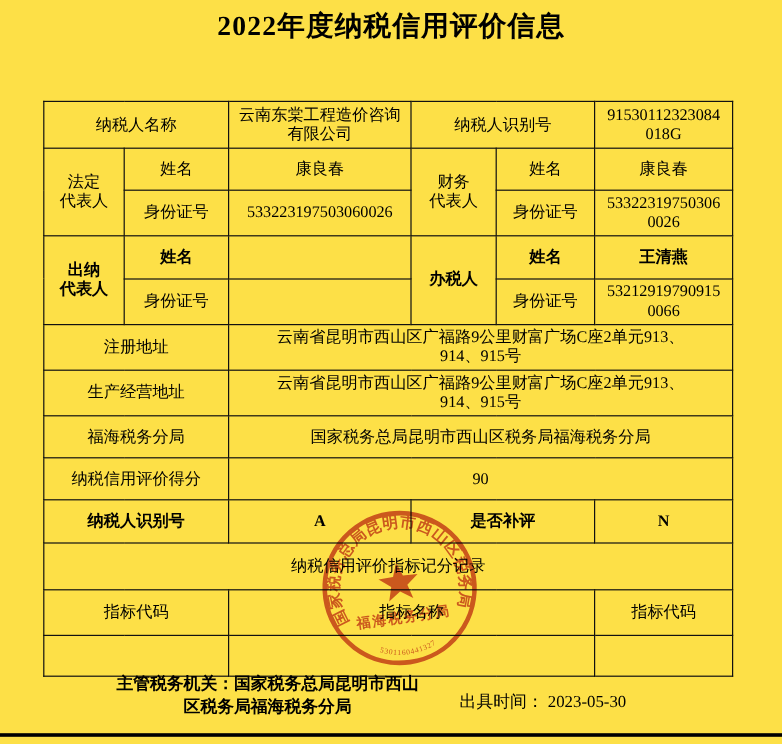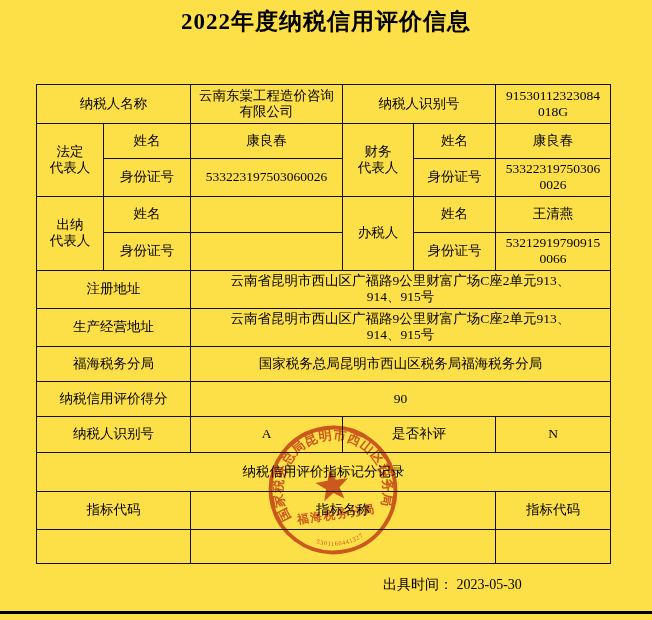--- a/index.html
+++ b/index.html
@@ -41,21 +41,21 @@
   }
   .pre { white-space: pre-line; margin-left: 45px; }
   .num {
     font-size: 12.5px;
     line-height: 1.18;
     word-break: break-all;
     padding: 2px 9px;
   }
   tr.h39 { height: 39px; margin-top: 15px; }
   tr.h38 { height: 38px; margin-left: 24px; }
-  tr.h36 { height: 36px; }
+  tr.h36 { height: 36px; font-weight: bold; }
   tr.h35 { height: 35px; }
   tr.h34 { height: 34px; }
   tr.h33 { height: 33px; }
   tr.h31 { height: 31px; }
   .footer-left {
     position: absolute;
     left: 40px;
     top: 562px;
     width: 276px;
     text-align: center;
@@ -196,20 +196,22 @@
     <polygon points="70,49 65.9,60.3 53.8,60.7 63.3,68.2 60,79.8 70,73 80,79.8 76.7,68.2 86.2,60.7 74.1,60.3" fill="#c4494d"></polygon>
     <text class="arc-text" fill="#c4494d">
       <textPath href="#arcTop" startOffset="50%" text-anchor="middle">国家税务总局昆明市西山区税务局</textPath>
     </text>
     <text class="center-text" x="70" y="98" text-anchor="middle" fill="#c4494d">福海税务分局</text>
     <text class="serial-text" fill="#c4494d">
       <textPath href="#arcBottom" startOffset="50%" text-anchor="middle">5301160441327</textPath>
     </text>
   </svg>
 
+  <div class="footer-left pre">主管税务机关：国家税务总局昆明市西山
+区税务局福海税务分局</div>
 
   <div class="footer-right">
     <span>出具时间：</span>
     <span>2023-05-30</span>
   </div>
 
   <div class="bottom-line"></div>
 
 </div>
 

